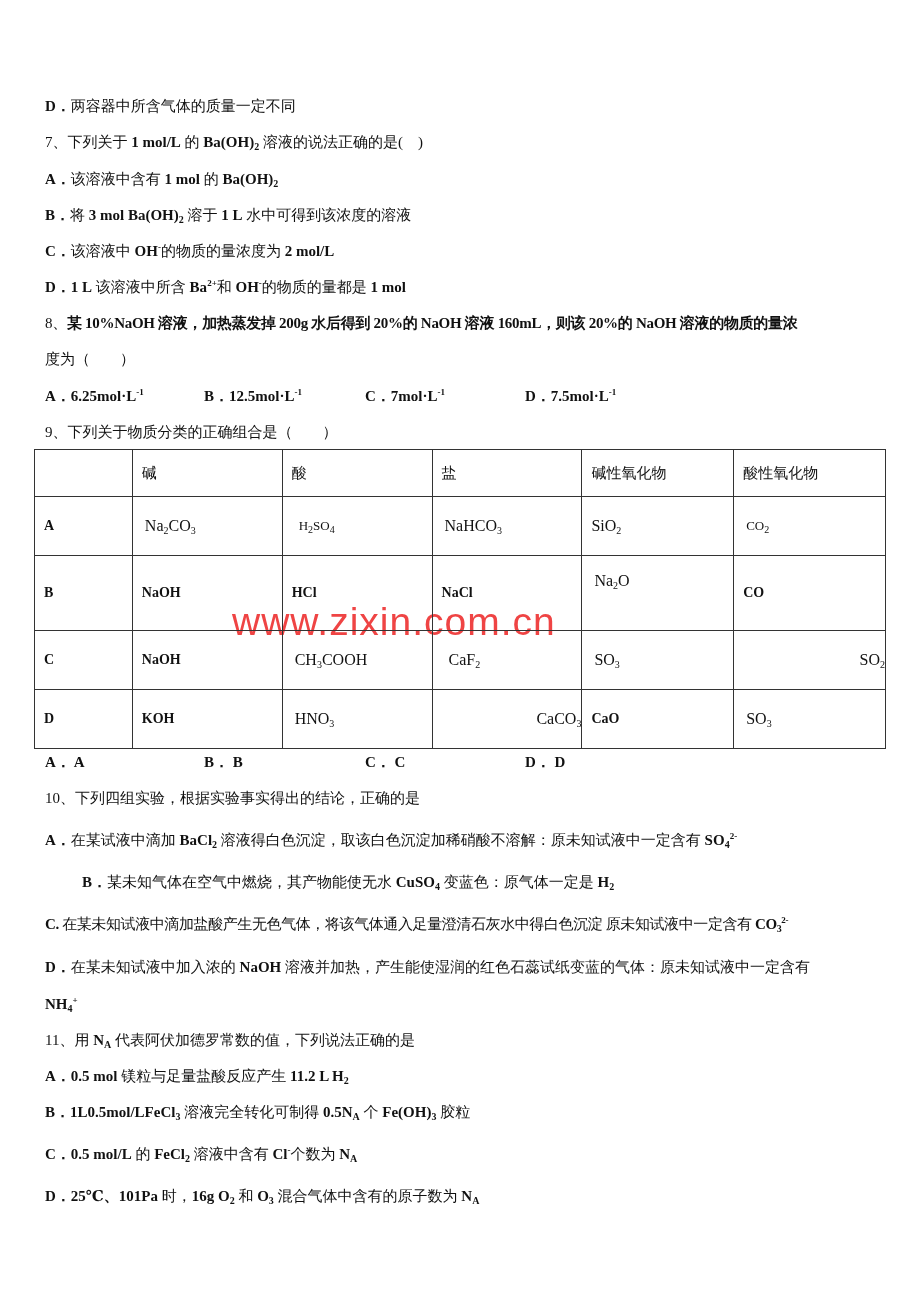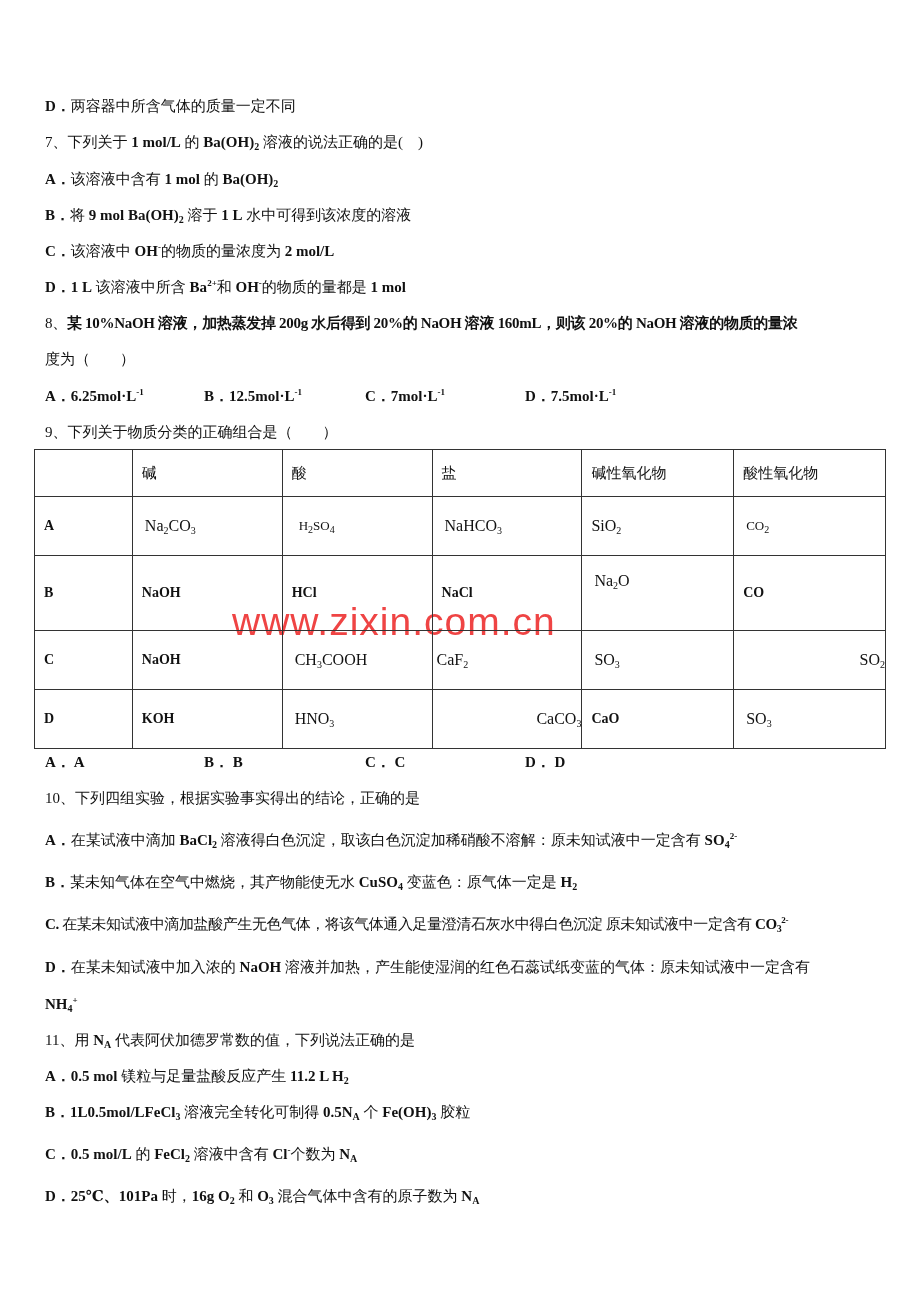--- a/index.html
+++ b/index.html
@@ -34,21 +34,21 @@
 
 <div class="line" style="top:132px;">
   <span>7、</span><span>下列关于 </span><span class="b">1 mol/L</span><span> 的 </span><span class="b"><span>Ba(OH)</span><sub>2</sub></span><span> 溶液的说法正确的是(　)</span>
 </div>
 
 <div class="line" style="top:169px;">
   <span class="b">A．</span><span>该溶液中含有 </span><span class="b">1 mol</span><span> 的 </span><span class="b"><span>Ba(OH)</span><sub>2</sub></span>
 </div>
 
 <div class="line" style="top:205px;">
-  <span class="b">B．</span><span>将 </span><span class="b"><span>9 mol Ba(OH)</span><sub>2</sub></span><span> 溶于 </span><span class="b">1 L</span><span> 水中可得到该浓度的溶液</span>
+  <span class="b">B．</span><span>将 </span><span class="b"><span>3 mol Ba(OH)</span><sub>2</sub></span><span> 溶于 </span><span class="b">1 L</span><span> 水中可得到该浓度的溶液</span>
 </div>
 
 <div class="line" style="top:241px;">
   <span class="b">C．</span><span>该溶液中 </span><span class="b"><span>OH</span><sup>-</sup></span><span>的物质的量浓度为 </span><span class="b">2 mol/L</span>
 </div>
 
 <div class="line" style="top:277px;">
   <span class="b">D．</span><span class="b">1 L</span><span> 该溶液中所含 </span><span class="b"><span>Ba</span><sup>2+</sup></span><span>和 </span><span class="b"><span>OH</span><sup>-</sup></span><span>的物质的量都是 </span><span class="b">1 mol</span>
 </div>
 
@@ -100,21 +100,21 @@
     <td class="bold"><span>NaOH</span></td>
     <td class="bold"><span>HCl</span></td>
     <td class="bold"><span>NaCl</span></td>
     <td class="plain" style="padding-left:12px; vertical-align:top; padding-top:16px;"><span>Na</span><sub>2</sub><span>O</span></td>
     <td class="bold"><span>CO</span></td>
   </tr>
   <tr>
     <td class="bold">C</td>
     <td class="bold"><span>NaOH</span></td>
     <td class="plain" style="padding-left:12px;"><span>CH</span><sub>3</sub><span>COOH</span></td>
-    <td class="plain" style="padding-left:4px;"><span>CaF</span><sub>2</sub></td>
+    <td class="plain" style="padding-left:16px;"><span>CaF</span><sub>2</sub></td>
     <td class="plain" style="padding-left:12px;"><span>SO</span><sub>3</sub></td>
     <td class="plain" style="padding-left:12px;text-align:right;"><span>SO</span><sub>2</sub></td>
   </tr>
   <tr>
     <td class="bold">D</td>
     <td class="bold"><span>KOH</span></td>
     <td class="plain" style="padding-left:12px;"><span>HNO</span><sub>3</sub></td>
     <td class="plain" style="padding-left:12px;text-align:right;"><span>CaCO</span><sub>3</sub></td>
     <td class="bold"><span>CaO</span></td>
     <td class="plain" style="padding-left:12px;"><span>SO</span><sub>3</sub></td>
@@ -130,21 +130,21 @@
 </div>
 
 <div class="line" style="top:788px;">
   <span>10、</span><span>下列四组实验，根据实验事实得出的结论，正确的是</span>
 </div>
 
 <div class="line" style="top:830px;">
   <span class="b">A．</span><span>在某试液中滴加 </span><span class="b"><span>BaCl</span><sub>2</sub></span><span> 溶液得白色沉淀，取该白色沉淀加稀硝酸不溶解：原未知试液中一定含有 </span><span class="b"><span>SO</span><sub>4</sub><sup>2-</sup></span>
 </div>
 
-<div class="line" style="top:872px;">
+<div class="line" style="top:872px;margin-left:37px;">
   <span class="b">B．</span><span>某未知气体在空气中燃烧，其产物能使无水 </span><span class="b"><span>CuSO</span><sub>4</sub></span><span> 变蓝色：原气体一定是 </span><span class="b"><span>H</span><sub>2</sub></span>
 </div>
 
 <div class="line" style="top:914px; letter-spacing:-0.4px;">
   <span class="b">C. </span><span>在某未知试液中滴加盐酸产生无色气体，将该气体通入足量澄清石灰水中得白色沉淀 原未知试液中一定含有 </span><span class="b"><span>CO</span><sub>3</sub><sup>2-</sup></span>
 </div>
 
 <div class="line" style="top:957px;">
   <span class="b">D．</span><span>在某未知试液中加入浓的 </span><span class="b">NaOH</span><span> 溶液并加热，产生能使湿润的红色石蕊试纸变蓝的气体：原未知试液中一定含有</span>
 </div>

